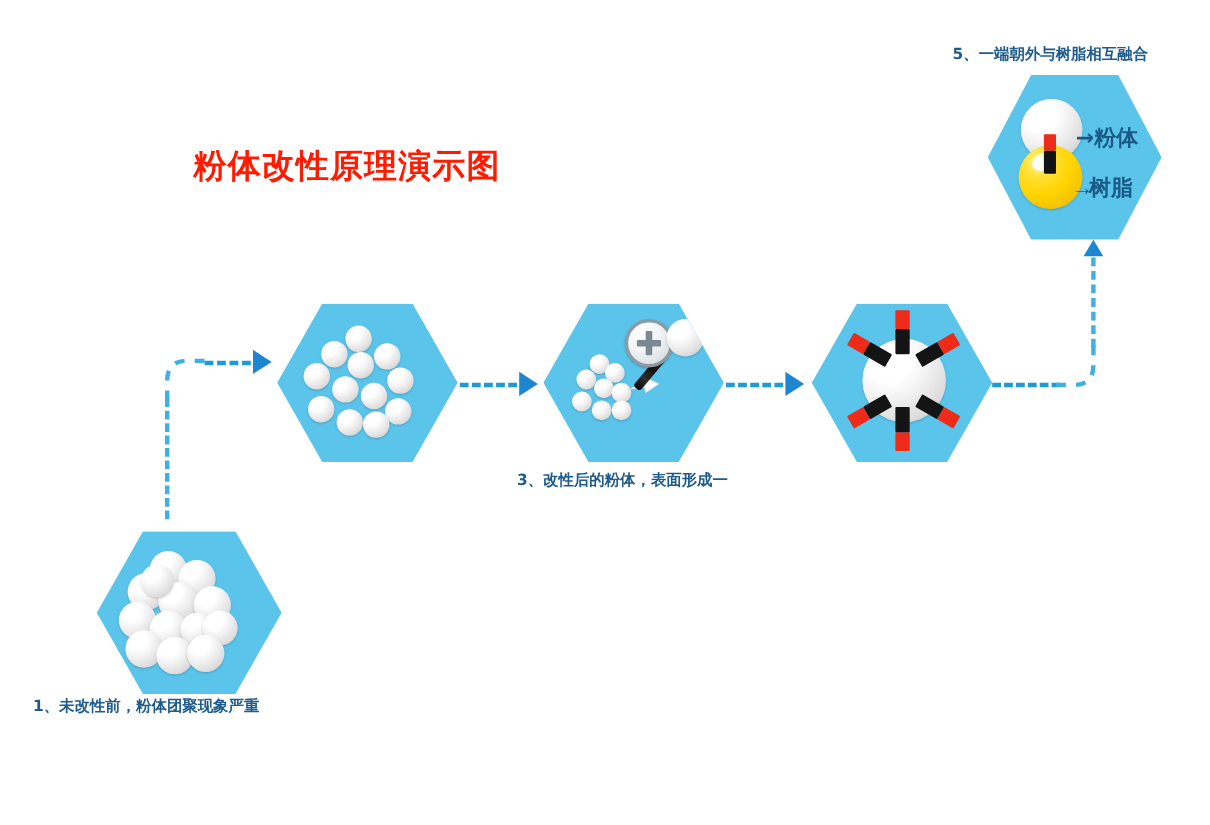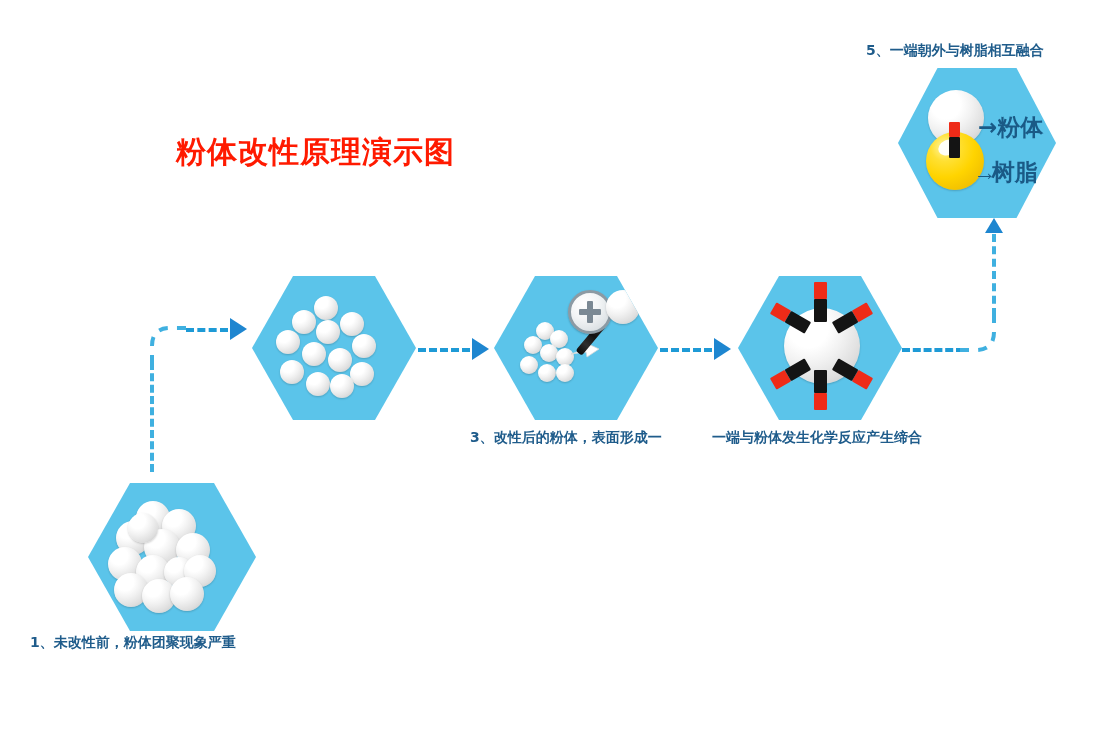--- a/index.html
+++ b/index.html
@@ -132,21 +132,21 @@
     line-height: 25px;
     font-weight: bold;
     white-space: nowrap;
   }
   .caption .cap-line { display: block; }
 
   
   .legend-label {
     position: absolute;
     color: #1A5A86;
-    font-size: 23px;
+    font-size: 20px;
     font-weight: bold;
     white-space: nowrap;
   }
 
   
   .mag-glass {
     position: absolute;
     border-radius: 50%;
     border: 3px solid #8c9aa3;
     background:
@@ -287,21 +287,20 @@
         <div class="rod-red"></div>
         <div class="rod-black"></div>
       </div>
       <div class="rod" style="left:46px; top:22px; width:13px; height:40px; transform:rotate(300deg);">
         <div class="rod-red"></div>
         <div class="rod-black"></div>
       </div>
     </div>
   </div>
   <div class="caption" style="left:712px; top:425px;">
-    <span class="cap-line">一端与粉体发生化学反应产生缔合</span>
   </div>
 
   <div class="hex" style="left:898px; top:68px; width:158px; height:150px;">
     <div class="hex-inner">
       <div class="sphere" style="left:30px; top:22px; width:56px; height:56px;"></div>
       <div class="sphere yellow" style="left:28px; top:64px; width:58px; height:58px;"></div>
       <div class="rod" style="left:51px; top:54px; width:11px; height:36px; transform:rotate(0deg);">
         <div class="rod-red"></div>
         <div class="rod-black"></div>
       </div>

